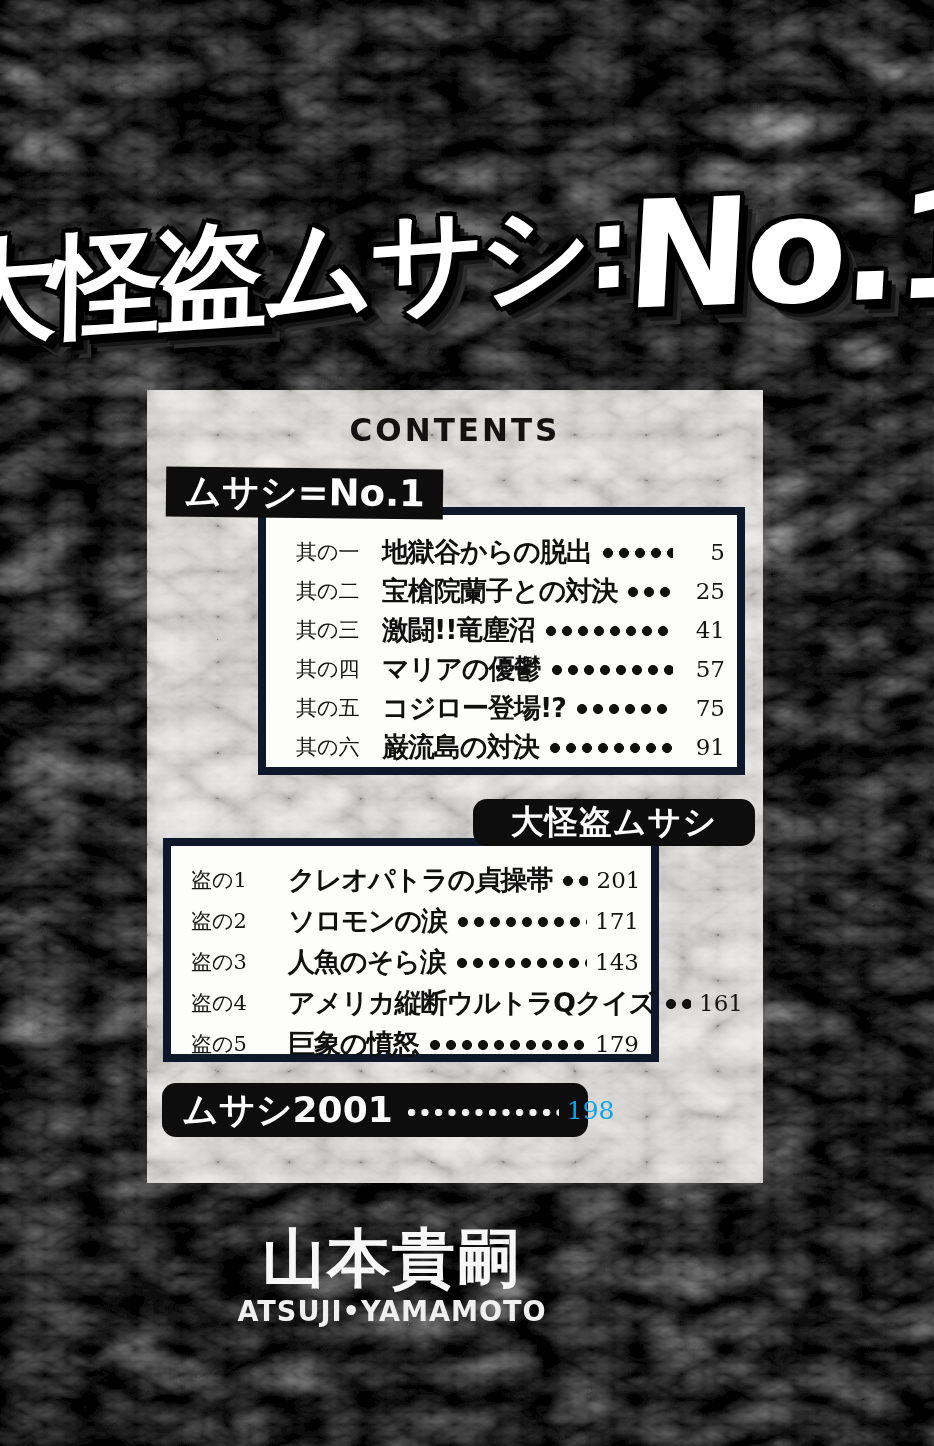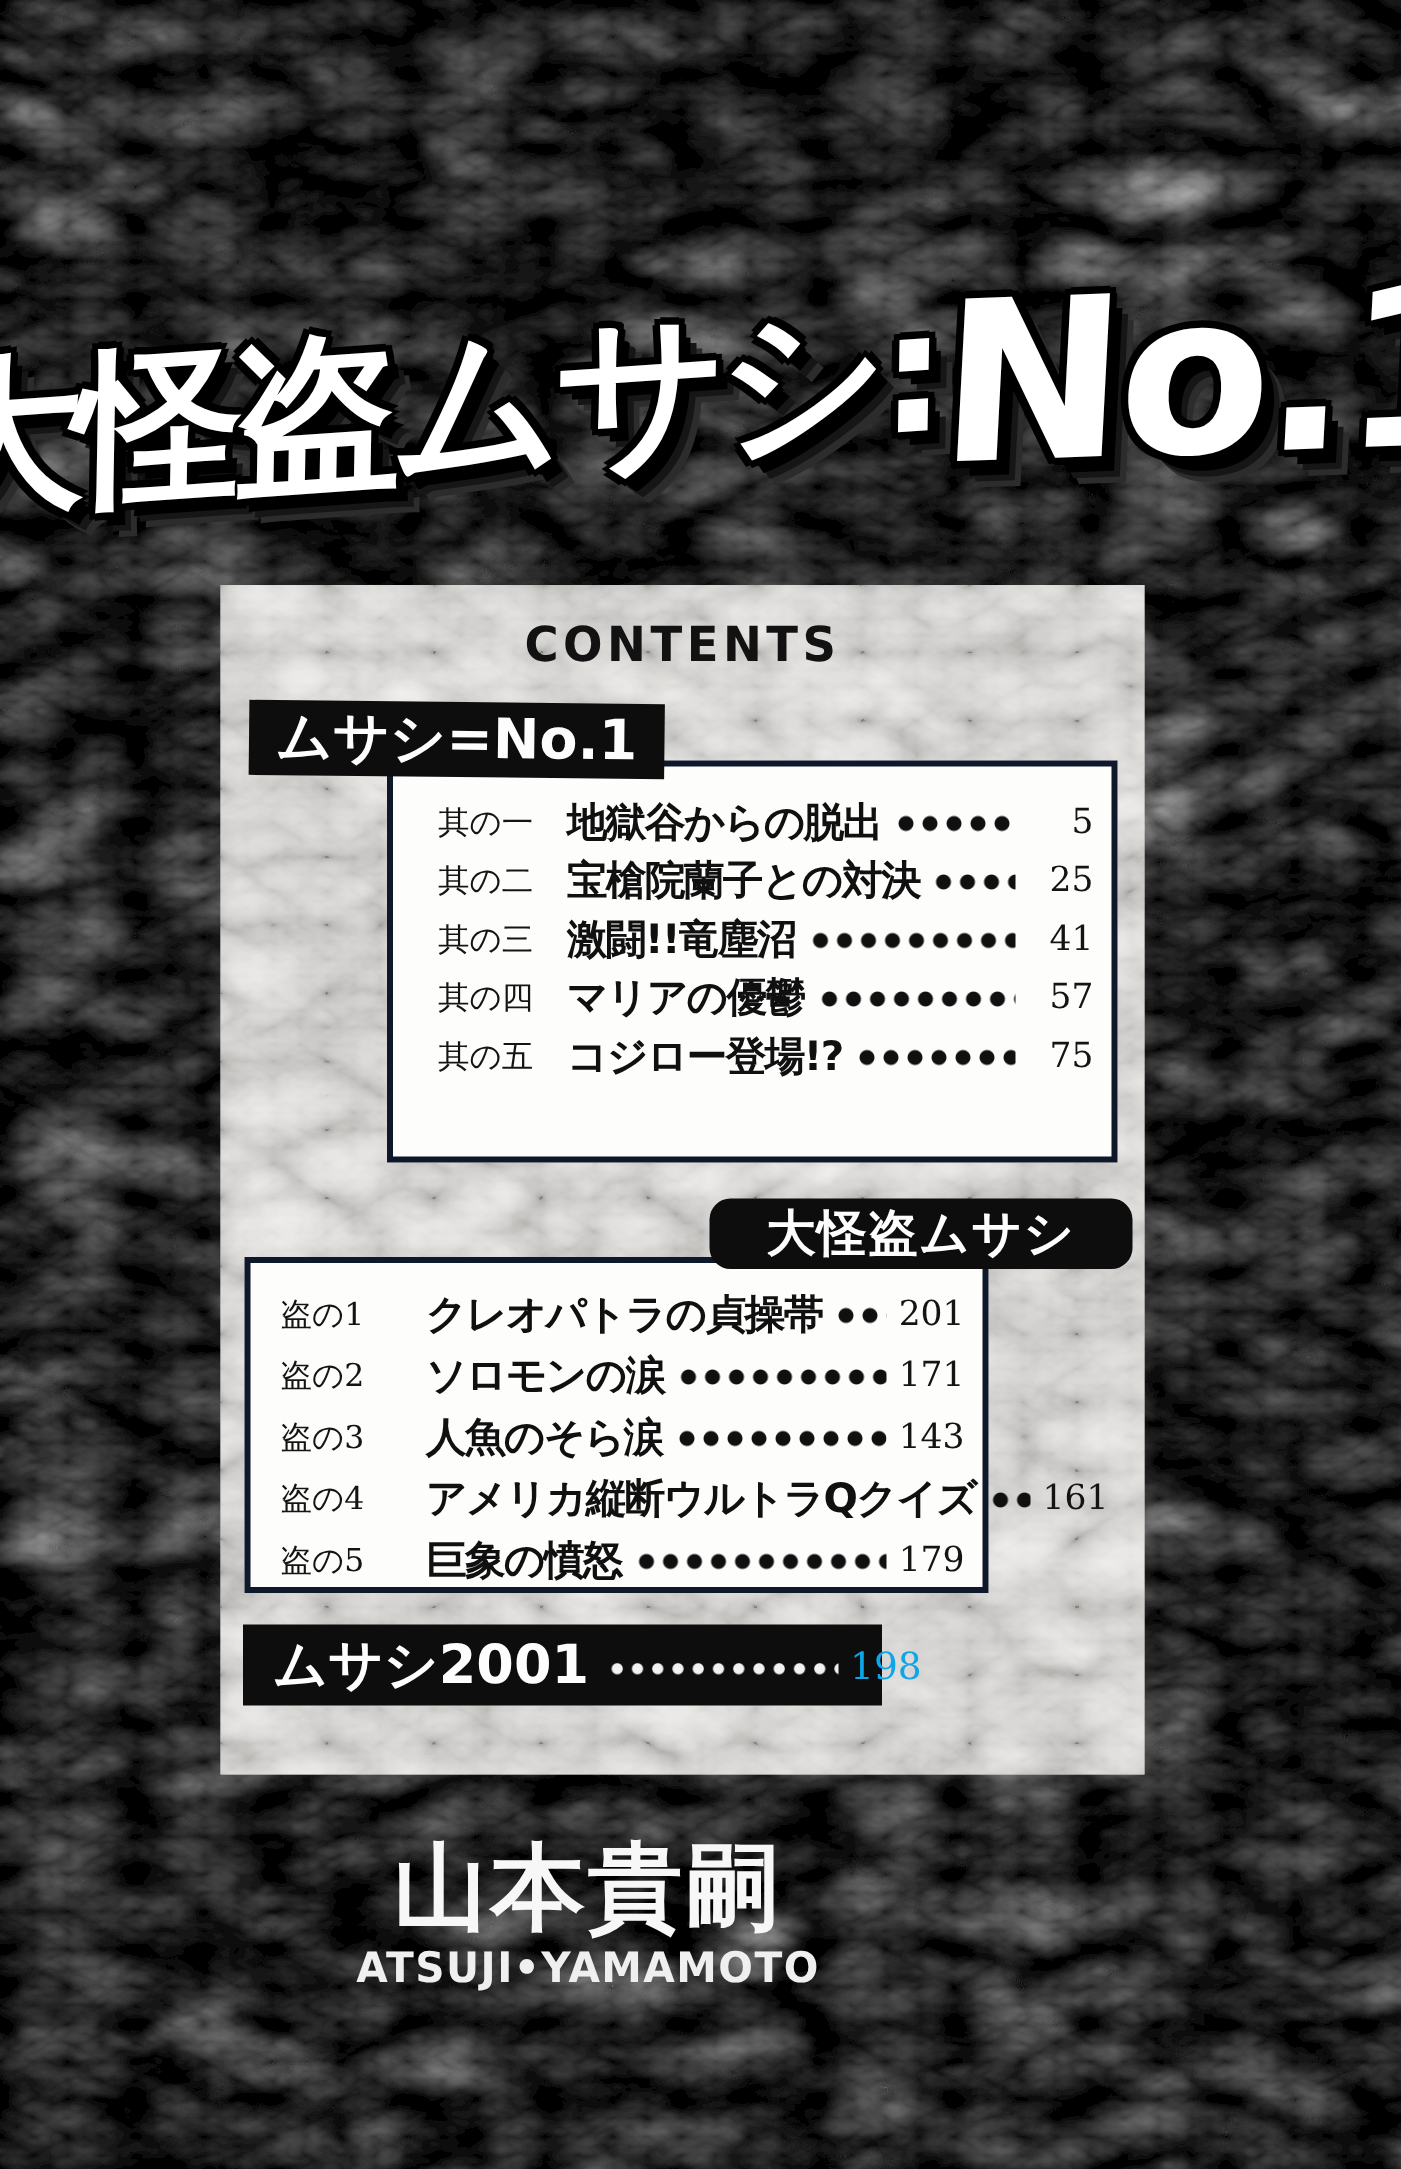--- a/index.html
+++ b/index.html
@@ -27,42 +27,42 @@
   .panel-tex{position:absolute;left:0;top:0;opacity:.8;}
   .contents-heading{position:absolute;left:0;top:22px;width:100%;text-align:center;
          font-size:31px;font-weight:800;letter-spacing:3px;color:#121212;
          transform:scaleY(1.04);}
 
   .black-label{position:absolute;background:#0d0d0d;color:#fdfdfd;display:flex;
          align-items:center;justify-content:center;font-weight:800;z-index:3;}
   .label-1{left:19px;top:78px;width:277px;height:50px;font-size:37px;transform:rotate(.6deg);letter-spacing:0px;}
   .label-2{left:326px;top:409px;width:282px;height:47px;font-size:33px;letter-spacing:1px;border-radius:14px;}
 
-  .white-box{position:absolute;background:#fdfdfc;border:4px solid #0f172a;z-index:2;
+  .white-box{position:absolute;background:#fdfdfc;border:8px solid #0f172a;z-index:2;
          box-sizing:border-box;}
   .box-1{left:111px;top:117px;width:487px;height:268px;padding:17px 12px 0 30px;}
   .box-2{left:16px;top:448px;width:496px;height:224px;padding:13px 12px 0 20px;}
 
   .row{display:flex;align-items:center;}
   .box-1 .row{height:39px;}
   .box-2 .row{height:41px;}
   .no{font-family:"DejaVu Serif","Liberation Serif",serif;font-size:21px;color:#141414;
       flex:0 0 auto;}
   .box-1 .no{width:86px;}
   .box-2 .no{width:97px;}
   .ttl{font-size:27px;font-weight:800;color:#101010;letter-spacing:-1px;white-space:nowrap;}
   .dots{flex:1 1 auto;min-width:26px;height:12px;margin:2px 6px 0 10px;
       background-image:radial-gradient(circle at 6px 6px,#101010 4.6px,rgba(0,0,0,0) 5.3px);
       background-size:16px 12px;background-repeat:repeat-x;background-position:left center;}
   .pg{font-family:"DejaVu Serif","Liberation Serif",serif;font-size:23px;color:#141414;
       flex:0 0 46px;text-align:right;}
 
   
   .bar{position:absolute;left:15px;top:693px;width:426px;height:54px;background:#0d0d0d;
-       z-index:2;display:flex;align-items:center;padding:0 20px;box-sizing:border-box;}
+       z-index:2;display:flex;align-items:center;padding:0 20px;box-sizing:border-box;border-radius:14px;}
   .bar-label{font-size:36px;font-weight:800;color:#fdfdfd;letter-spacing:0;white-space:nowrap;}
   .bar-dots{flex:0 0 152px;height:9px;margin:4px 8px 0 14px;
        background-image:radial-gradient(circle at 4.5px 4.5px,#f2f2f2 3.4px,rgba(0,0,0,0) 4px);
        background-size:13.5px 9px;background-repeat:repeat-x;background-position:left center;}
   .bar-pg{font-family:"DejaVu Serif","Liberation Serif",serif;font-size:25px;color:#0ea5e9;}
 
   
   .author{position:absolute;left:0;top:1224px;width:784px;text-align:center;z-index:2;}
   .author-name{font-size:63px;font-weight:800;color:#f7f7f7;letter-spacing:2px;line-height:1.1;}
   .author-romaji{font-size:28px;font-weight:800;color:#efefef;letter-spacing:1px;margin-top:2px;
@@ -138,20 +138,26 @@
         <span class="ttl">マリアの優鬱</span>
         <span class="dots"></span>
         <span class="pg">57</span>
       </div>
       <div class="row">
         <span class="no">其の五</span>
         <span class="ttl">コジロー登場!?</span>
         <span class="dots"></span>
         <span class="pg">75</span>
       </div>
+      <div class="row">
+        <span class="no">其の六</span>
+        <span class="ttl">巌流島の対決</span>
+        <span class="dots"></span>
+        <span class="pg">91</span>
+      </div>
     </div>
 
     <div class="white-box box-2">
       <div class="row">
         <span class="no">盗の1</span>
         <span class="ttl">クレオパトラの貞操帯</span>
         <span class="dots"></span>
         <span class="pg">201</span>
       </div>
       <div class="row">

